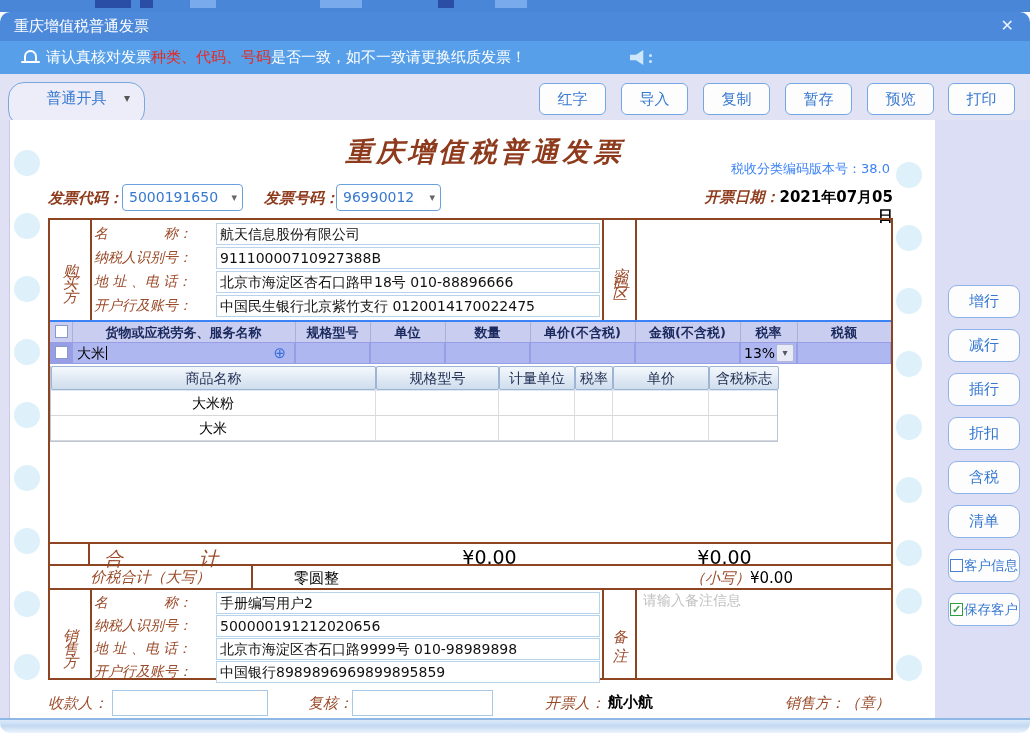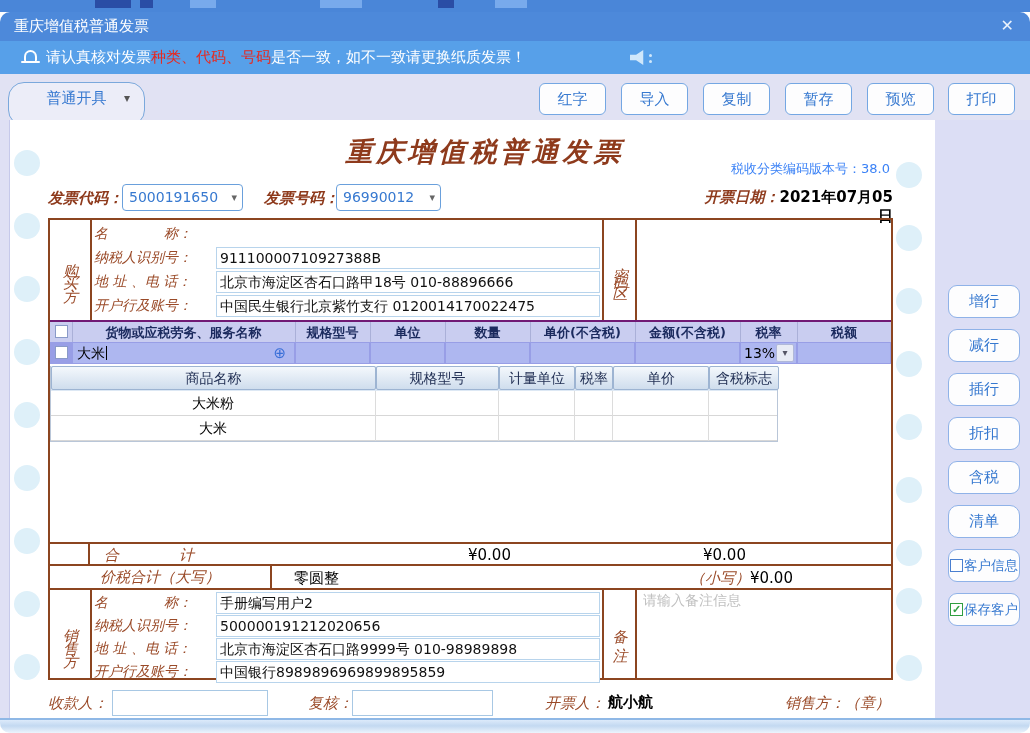--- a/index.html
+++ b/index.html
@@ -44,42 +44,42 @@
   .date-block { position:absolute; left:690px; top:188px; width:203px; text-align:right; font-size:15px; }
   .date-block .val { color:#000; font-weight:bold; }
 
   .inv-box { position:absolute; left:48px; top:218px; width:845px; height:462px; border:2px solid #8c4520; }
   .vcell { position:absolute; border-right:2px solid #8c4520; display:flex; align-items:center; justify-content:center; }
   .vtext { writing-mode:vertical-lr; text-orientation:upright; letter-spacing:12px; font-family:"DejaVu Serif","Liberation Serif",serif; font-style:italic; color:#9a4a28; font-size:15px; }
   .party-row { position:absolute; left:44px; width:506px; height:23px; display:flex; align-items:center; }
   .party-row .lbl { width:122px; flex:none; }
   .fld { flex:1; height:22px; border:1px solid #b8d4ec; background:#fff; font-size:14px; color:#111; line-height:20px; padding-left:3px; white-space:nowrap; overflow:hidden; }
 
-  .items-header { position:absolute; left:0px; top:100px; width:841px; height:22px; background:#c9cdf0; border-top:2px solid #701a75; }
+  .items-header { position:absolute; left:0px; top:100px; width:841px; height:22px; background:#c9cdf0; border-top:2px solid #3b82f6; }
   .ih-cell { position:absolute; top:2px; color:#1b2a5e; font-size:13px; font-weight:bold; text-align:center; white-space:nowrap; }
   .colsep { position:absolute; top:0; width:1px; height:22px; background:#aab0d8; }
   .tbl-cb { position:absolute; width:13px; height:13px; background:#fff; border:1px solid #8a9ac8; }
   .item-row { position:absolute; left:0; top:122px; width:841px; height:22px; background:#989ee6; }
   .ir-cell { position:absolute; top:1px; height:20px; background:#aeb7f0; font-size:14px; color:#000; line-height:20px; }
   .cursor { display:inline-block; width:1px; height:14px; background:#000; margin-left:1px; vertical-align:-2px; }
   .plus-icon { position:absolute; right:8px; top:0; color:#3a6fd8; font-size:15px; }
   .rate-dd { position:absolute; right:2px; top:1px; width:18px; height:18px; background:#e8ebf5; border:1px solid #b0b8d8; border-radius:2px; color:#556; font-size:10px; text-align:center; line-height:16px; cursor:pointer; }
 
   .pdrop { position:absolute; left:50px; top:366px; width:728px; background:#fff; border:1px solid #b9c6d8; border-top:none; }
   .pd-header { position:relative; height:25px; background:#dde8f4; }
   .pd-hcell { position:absolute; top:0; height:24px; background:linear-gradient(180deg,#f4f8fc,#cfdded); border:1px solid #9db4d2; border-radius:2px; color:#1d2b50; font-size:14px; text-align:center; line-height:22px; }
   .pd-row { position:relative; height:25px; border-bottom:1px solid #d7d7d7; }
   .pd-cell { position:absolute; top:0; height:25px; border-right:1px solid #dcdcdc; font-size:14px; color:#000; text-align:center; line-height:24px; }
 
-  .totals-row { position:absolute; left:0; top:322px; width:841px; height:37px; border-top:2px solid #8c4520; font-size:15px; }
+  .totals-row { position:absolute; left:0; top:322px; width:841px; height:37px; border-top:2px solid #8c4520; font-size:19px; }
   .totals-stub { position:absolute; left:0; top:0; width:40px; height:22px; border-right:2px solid #8c4520; }
   .totals-label { position:absolute; left:54px; top:2px; font-family:"DejaVu Serif","Liberation Serif",serif; font-style:italic; color:#9a4a28; }
   .amt { position:absolute; top:2px; width:85px; text-align:center; color:#000; }
   .grand-row { position:absolute; left:0; top:344px; width:841px; height:24px; border-top:2px solid #8c4520; font-size:15px; }
-  .grand-cell1 { position:absolute; left:0; top:0; width:222px; height:24px; border-right:2px solid #8c4520; text-align:center; line-height:22px; }
+  .grand-cell1 { position:absolute; left:0; top:0; width:203px; height:24px; border-right:2px solid #8c4520; text-align:center; line-height:22px; }
   .grand-cell1 span { font-family:"DejaVu Serif","Liberation Serif",serif; font-style:italic; color:#9a4a28; }
   .grand-words { position:absolute; left:244px; top:3px; color:#000; }
   .grand-small { position:absolute; left:640px; top:3px; }
   .grand-small .sl { font-family:"DejaVu Serif","Liberation Serif",serif; font-style:italic; color:#9a4a28; }
 
   .seller-sec { position:absolute; left:0; top:368px; width:841px; height:92px; border-top:2px solid #8c4520; }
   .remark-area { position:absolute; left:589px; top:0; width:252px; height:92px; }
   .remark-ph { color:#c0c0c0; font-size:14px; padding:2px 0 0 4px; }
 
   .footer-row { position:absolute; left:0; top:688px; width:1030px; height:30px; font-size:15px; }
@@ -174,20 +174,21 @@
     <span class="hdr-lbl" style="position:static;">开票日期：</span><span class="val">2021年07月05日</span>
   </div>
 
   <div class="inv-box">
 
     <div class="vcell" style="left:0;top:0;width:42px;height:100px;">
       <span class="vtext">购买方</span>
     </div>
     <div class="party-row" style="top:2px;">
       <span class="lbl">名　　　　称：</span>
+      <div class="fld">航天信息股份有限公司</div>
     </div>
     <div class="party-row" style="top:26px;">
       <span class="lbl">纳税人识别号：</span>
       <div class="fld">91110000710927388B</div>
     </div>
     <div class="party-row" style="top:50px;">
       <span class="lbl">地 址 、电 话：</span>
       <div class="fld">北京市海淀区杏石口路甲18号 010-88896666</div>
     </div>
     <div class="party-row" style="top:74px;">

